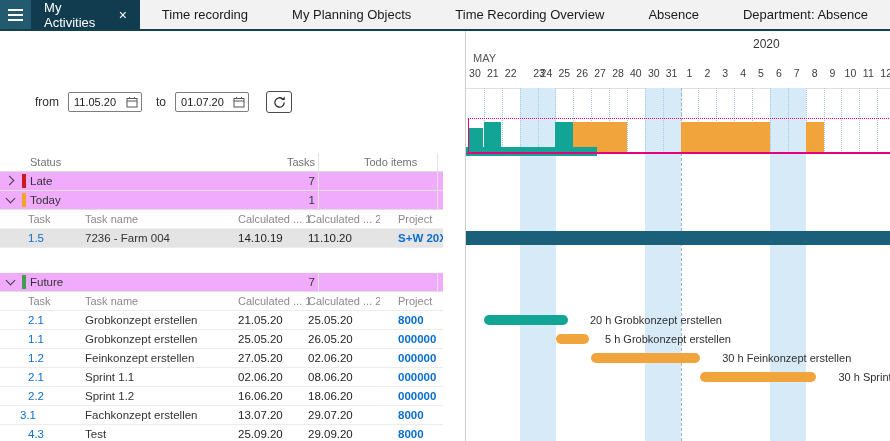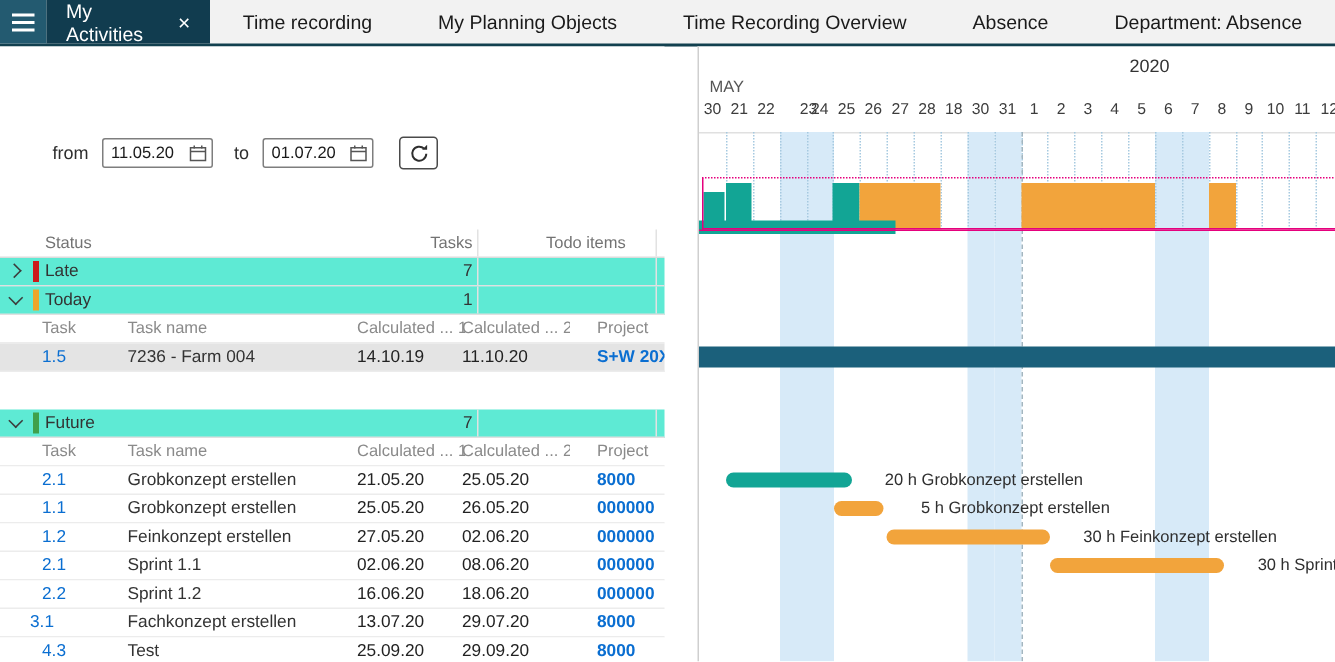--- a/index.html
+++ b/index.html
@@ -29,21 +29,21 @@
   .cal-icon { position:absolute; right:4px; top:4px; width:12px; height:12px; cursor:pointer; }
   .refresh-btn { width:26px; height:22px; margin-left:8px; border:1px solid #4a4a4a; border-radius:3px;
                  background:#fff; display:flex; align-items:center; justify-content:center; cursor:pointer; }
 
   
   .ttable { position:absolute; top:122px; left:0; right:0; font-size:11.5px; }
   .trow { position:relative; height:19px; border-bottom:1px solid #ececec; background:#fff; }
   .trow.colhead { color:#737373; font-size:11px; border-bottom:1px solid #dcdcdc; }
   .trow.colhead::before, .trow.group::before { content:""; position:absolute; left:318px; top:0; bottom:0; border-left:1px solid #e2e2e2; }
   .trow.colhead::after, .trow.group::after { content:""; position:absolute; left:437px; top:0; bottom:0; border-left:1px solid #e2e2e2; }
-  .trow.group { background:#5eead4; border-bottom:1px solid #e0e0e0; color:#333; }
+  .trow.group { background:#f0abfc; border-bottom:1px solid #e0e0e0; color:#333; }
   .trow.subhead { color:#8a8a8a; font-size:11px; }
   .trow.task.selected { background:#e4e4e4; }
   .spacer { height:25px; background:#fff; }
   .cell { position:absolute; top:0; line-height:19px; white-space:nowrap; overflow:hidden; }
   .cell.right { text-align:right; }
   .cell.tname { color:#333; }
   .link { color:#0a6ed1; cursor:pointer; }
   .proj { font-weight:700; }
   .chev { position:absolute; width:7px; height:7px; border-right:1.6px solid #3c3c3c; border-bottom:1.6px solid #3c3c3c; cursor:pointer; }
   .chev.right { left:6px; top:5px; transform:rotate(-45deg); }
@@ -270,37 +270,37 @@
   <div class="farm-bar"></div>
 <div class="g-day" style="left: 0px; width: 17.88px;">30</div>
     <div class="g-day" style="left: 17.88px; width: 17.88px;">21</div>
     <div class="g-day" style="left: 35.76px; width: 17.88px;">22</div>
     <div class="g-day" style="left: 61px; width: 17.88px; text-align: right;">23</div>
     <div class="g-day" style="left: 71.52px; width: 17.88px;">24</div>
     <div class="g-day" style="left: 89.4px; width: 17.88px;">25</div>
     <div class="g-day" style="left: 107.28px; width: 17.88px;">26</div>
     <div class="g-day" style="left: 125.16px; width: 17.88px;">27</div>
     <div class="g-day" style="left: 143.04px; width: 17.88px;">28</div>
-    <div class="g-day" style="left: 160.92px; width: 17.88px;">18</div>
+    <div class="g-day" style="left: 160.92px; width: 17.88px;">40</div>
     <div class="g-day" style="left: 178.8px; width: 17.88px;">30</div>
     <div class="g-day" style="left: 196.68px; width: 17.88px;">31</div>
     <div class="g-day" style="left: 214.56px; width: 17.88px;">1</div>
     <div class="g-day" style="left: 232.44px; width: 17.88px;">2</div>
     <div class="g-day" style="left: 250.32px; width: 17.88px;">3</div>
     <div class="g-day" style="left: 268.2px; width: 17.88px;">4</div>
     <div class="g-day" style="left: 286.08px; width: 17.88px;">5</div>
     <div class="g-day" style="left: 303.96px; width: 17.88px;">6</div>
     <div class="g-day" style="left: 321.84px; width: 17.88px;">7</div>
     <div class="g-day" style="left: 339.72px; width: 17.88px;">8</div>
     <div class="g-day" style="left: 357.6px; width: 17.88px;">9</div>
     <div class="g-day" style="left: 375.48px; width: 17.88px;">10</div>
     <div class="g-day" style="left: 393.36px; width: 17.88px;">11</div>
     <div class="g-day" style="left: 411.24px; width: 17.88px;">12</div>
     <div class="g-day" style="left: 429.12px; width: 17.88px;">13</div>
     <div class="gbar" style="left: 17.88px; width: 84.036px; top: 284px; background: rgb(18, 165, 149);"></div>
     <div class="gbar-label" style="left: 123.916px; top: 283px;">20 h Grobkonzept erstellen</div>
     <div class="gbar" style="left: 90.294px; width: 33.078px; top: 303px; background: rgb(242, 164, 60);"></div>
-    <div class="gbar-label" style="left: 148px; top: 302px;">5 h Grobkonzept erstellen</div>
+    <div class="gbar-label" style="left: 139px; top: 302px;">5 h Grobkonzept erstellen</div>
     <div class="gbar" style="left: 125.16px; width: 109.068px; top: 322px; background: rgb(242, 164, 60);"></div>
     <div class="gbar-label" style="left: 256.228px; top: 321px;">30 h Feinkonzept erstellen</div>
     <div class="gbar" style="left: 234.228px; width: 116.22px; top: 341px; background: rgb(242, 164, 60);"></div>
     <div class="gbar-label" style="left: 372.448px; top: 340px;">30 h Sprint 1.1</div>
   </div>
 
 </body></html>

